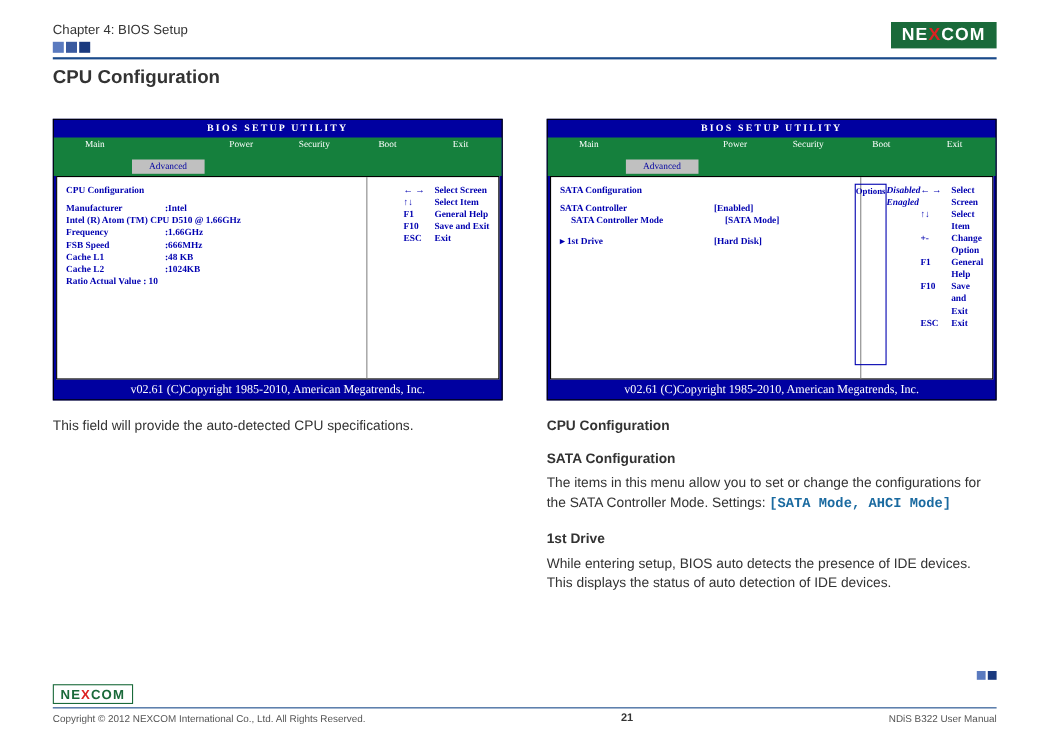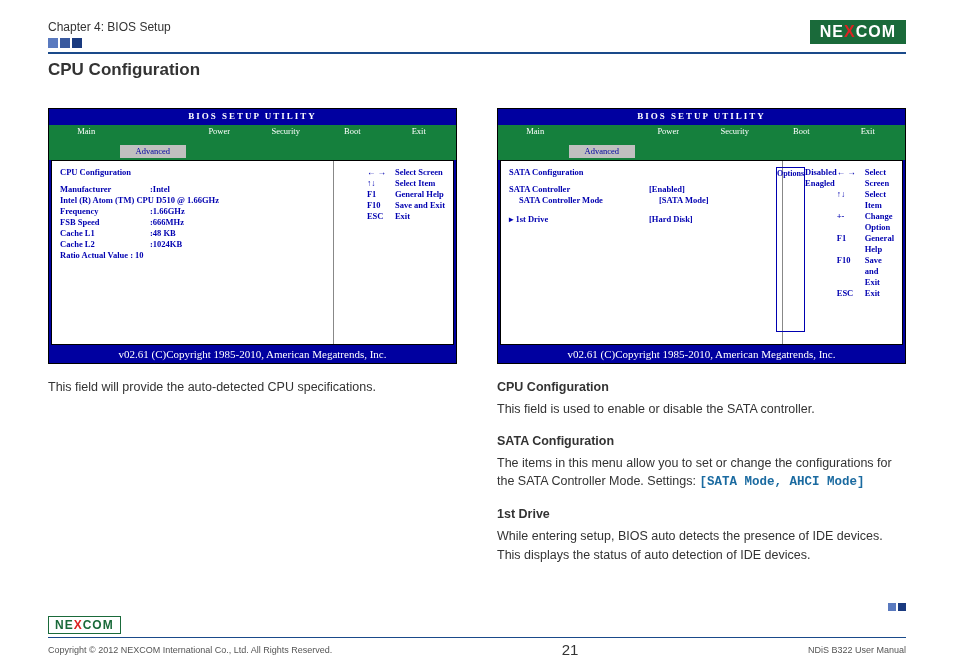--- a/index.html
+++ b/index.html
@@ -106,21 +106,21 @@
     justify-content: flex-end;
   }
   .bios-right .opt-box {
     border: 1px solid #0000b0;
     text-align: center;
     color: #0000b0;
     margin-bottom: 6px;
     padding: 1px 0;
     font-size: 8px;
   }
-  .bios-right .opt-list { color: #0000b0; margin-bottom: auto; }
+  .bios-right .opt-list { color: #0000b0; margin-bottom: auto; font-style: italic; }
   .bios-right .help-row { display: flex; }
   .bios-right .help-key { min-width: 28px; }
   .bios-footer {
     text-align: center;
     color: #fff;
     font-size: 11px;
     padding: 2px 0;
   }
 
   .desc { font-size: 12.5px; color: #333; margin-top: 14px; line-height: 1.45; }
@@ -145,21 +145,21 @@
     color: #1a6a3a;
     font-weight: bold;
     font-size: 12px;
     letter-spacing: 1px;
     border: 1px solid #1a6a3a;
     padding: 1px 6px;
     margin-bottom: 3px;
     display: inline-block;
   }
   .foot-logo .x { color: #d22; }
-  .pagenum { font-weight: normal; color: #333; font-size: 15px; }
+  .pagenum { font-weight: bold; color: #333; font-size: 10px; }
   .foot-right-sq { position: absolute; right: 0; top: -12px; display: flex; gap: 2px; }
   .foot-right-sq .sq { width: 8px; height: 8px; }
 </style>
 </head>
 <body>
 
 <div class="header">
   <div>
     <div class="chapter-title">Chapter 4: BIOS Setup</div>
     <div class="header-squares">
@@ -301,21 +301,20 @@
                 <span class="help-key">ESC</span>
                 <span>Exit</span>
               </div>
             </div>
         </div>
       </div>
       <div class="bios-footer">v02.61 (C)Copyright 1985-2010, American Megatrends, Inc.</div>
     </div>
 
     <div class="subhead">CPU Configuration</div>
-    <div class="desc" style="margin-top:6px">This field is used to enable or disable the SATA controller.</div>
 
     <div class="subhead">SATA Configuration</div>
     <div class="desc" style="margin-top:6px">
       <span>The items in this menu allow you to set or change the configurations for the SATA Controller Mode. Settings: </span><span class="mono">[SATA Mode, AHCI Mode]</span>
     </div>
 
     <div class="subhead">1st Drive</div>
     <div class="desc" style="margin-top:6px">While entering setup, BIOS auto detects the presence of IDE devices. This displays the status of auto detection of IDE devices.</div>
   </div>
 </div>

